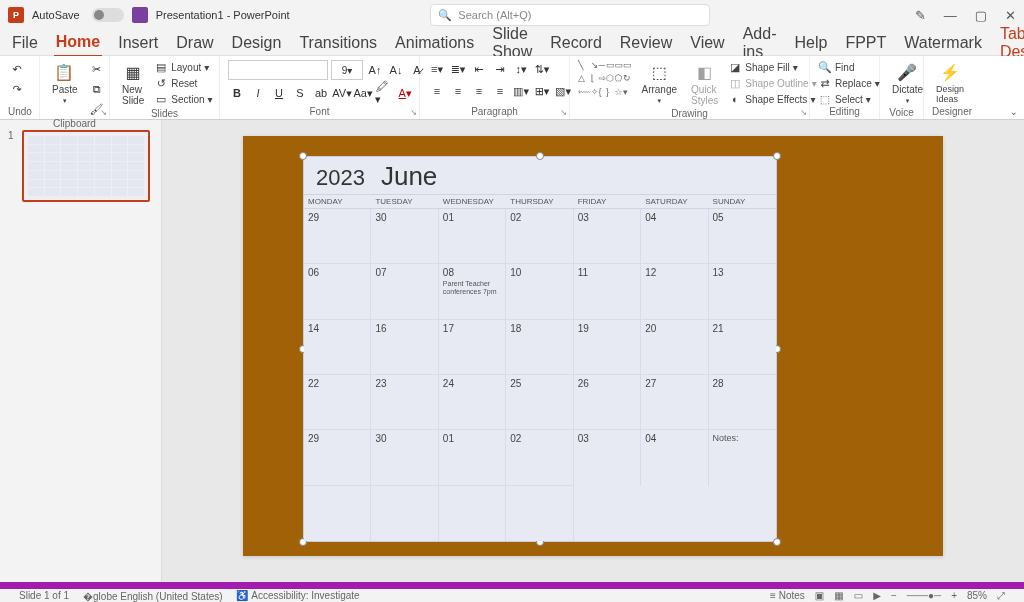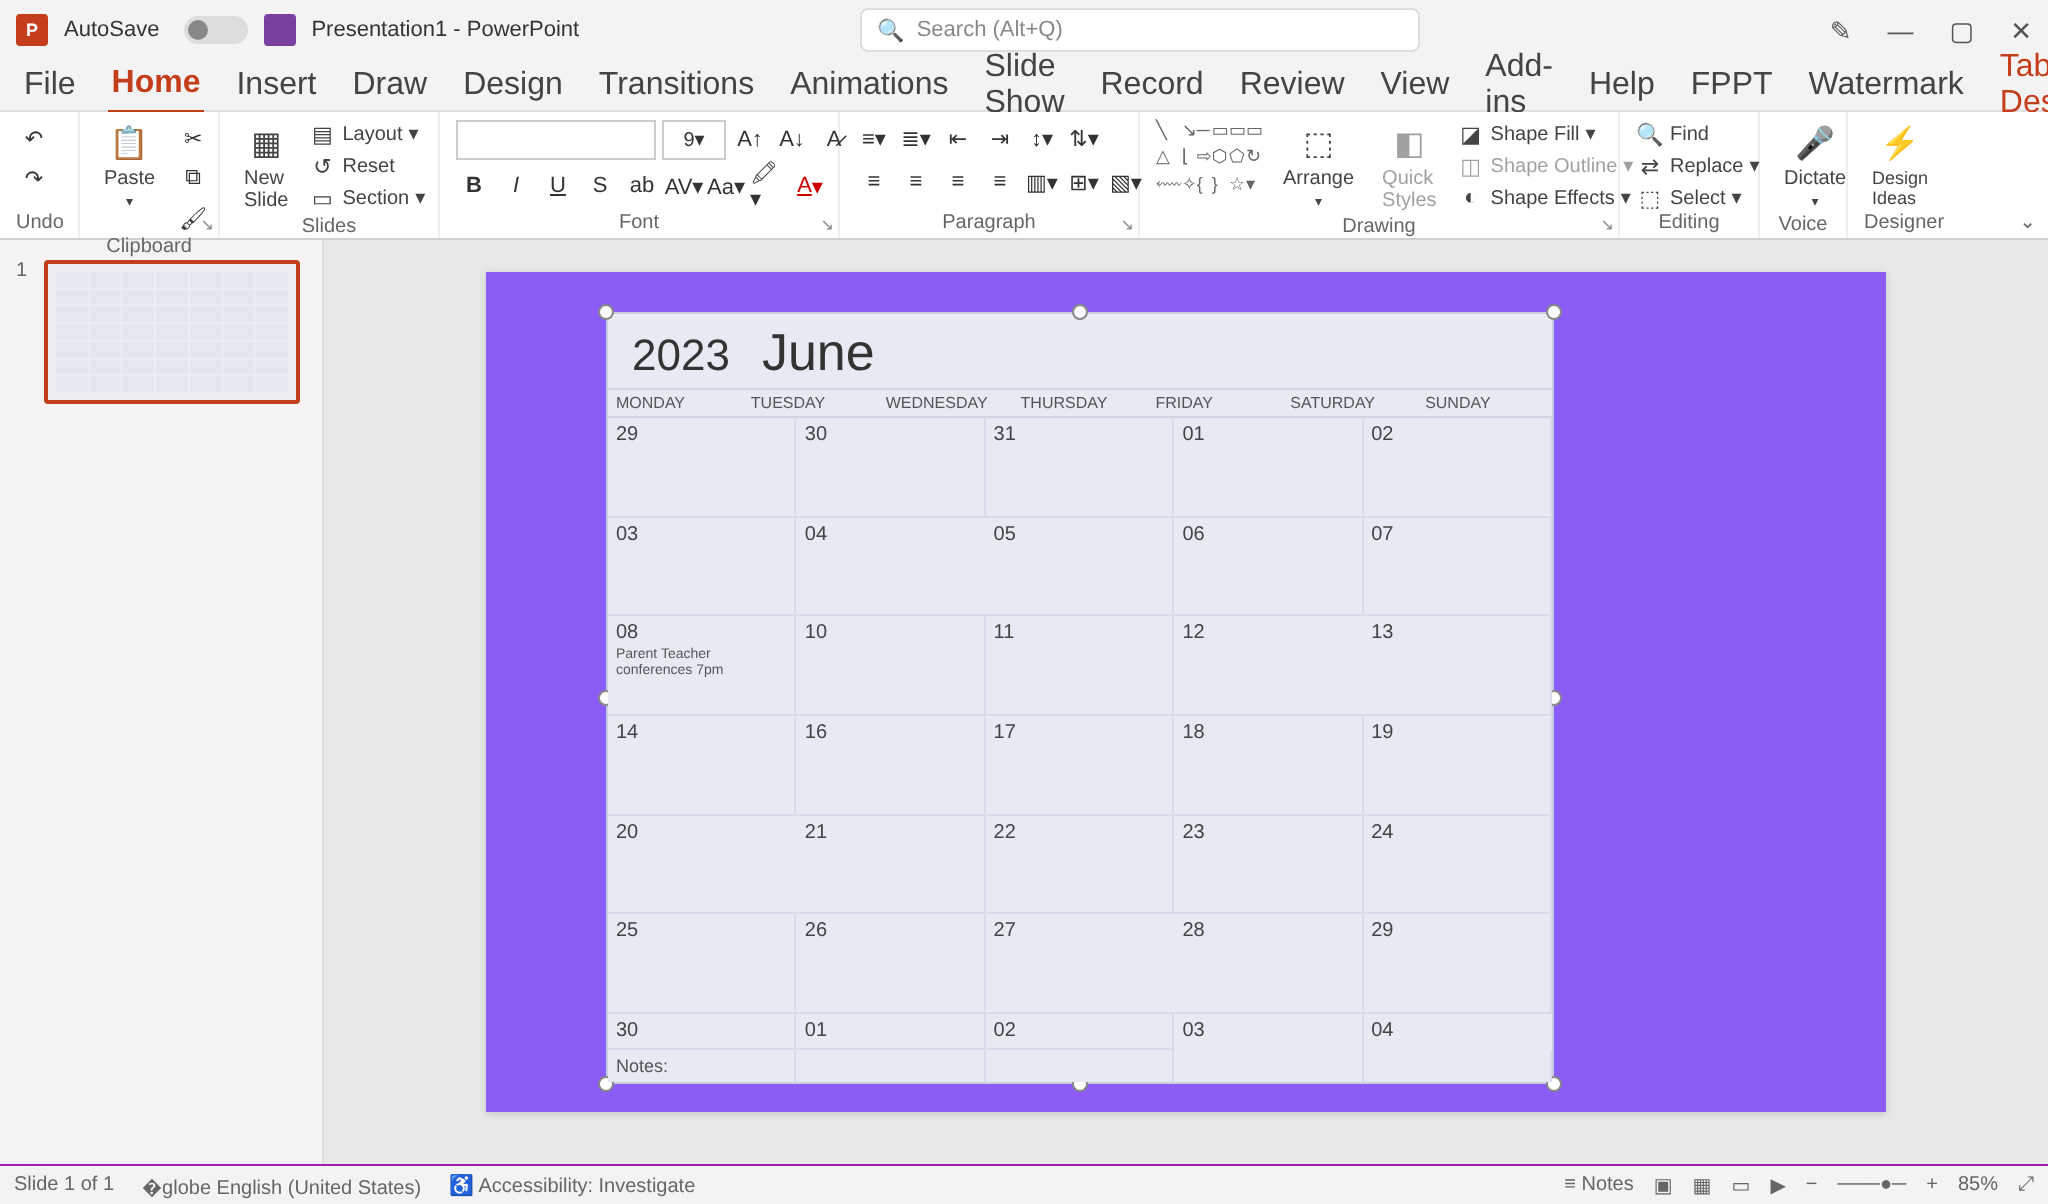--- a/index.html
+++ b/index.html
@@ -45,43 +45,43 @@
 .collapse { position: absolute; right: 6px; bottom: 2px; font-size: 10px; color: #666; }
 
 
 .workspace { display: flex; height: calc(602px - 30px - 26px - 64px - 20px); background: #e8e8e8; }
 .thumb-pane { width: 162px; background: #f3f3f3; padding: 10px 8px; border-right: 1px solid #ddd; }
 .thumb-num { font-size: 10px; color: #666; float: left; margin-right: 4px; }
 .thumb { width: 128px; height: 72px; border: 2px solid #c43e1c; background: #eceef4; border-radius: 2px; padding: 4px; font-size: 4px; color: #888; margin-left: 14px; }
 .thumb-inner { width: 100%; height: 100%; background: linear-gradient(#eceef4,#eceef4); display: grid; grid-template-columns: repeat(7,1fr); grid-template-rows: repeat(7,1fr); gap: 1px; }
 .thumb-inner div { background: #e4e7f0; }
 .slide-area { flex: 1; display: flex; align-items: flex-start; justify-content: center; padding: 16px 20px; overflow: auto; background: #e8e8e8; }
-.slide { width: 700px; height: 420px; background: #8b5cf6; position: relative; box-shadow: 0 1px 4px rgba(0,0,0,.15); }
+.slide { width: 700px; height: 420px; background: #a16207; position: relative; box-shadow: 0 1px 4px rgba(0,0,0,.15); }
 
 
 .cal-wrap { position: absolute; left: 60px; top: 20px; width: 474px; height: 386px; }
 .sel-handle { position: absolute; width: 8px; height: 8px; background: #fff; border: 1px solid #888; border-radius: 50%; }
 .sh-tl { left: -4px; top: -4px; } .sh-t { left: 50%; top: -4px; margin-left: -4px; } .sh-tr { right: -4px; top: -4px; }
 .sh-l { left: -4px; top: 50%; margin-top: -4px; } .sh-r { right: -4px; top: 50%; margin-top: -4px; }
 .sh-bl { left: -4px; bottom: -4px; } .sh-b { left: 50%; bottom: -4px; margin-left: -4px; } .sh-br { right: -4px; bottom: -4px; }
 .cal { width: 100%; height: 100%; border: 1px solid #c9cde0; background: #e7eaf3; display: flex; flex-direction: column; }
 .cal-head { display: flex; align-items: baseline; padding: 4px 6px 2px; gap: 16px; }
 .cal-year { font-size: 22px; font-weight: 400; color: #333; padding-left: 6px; }
 .cal-month { font-size: 26px; font-weight: 400; color: #333; }
 .cal-dow { display: grid; grid-template-columns: repeat(7,1fr); font-size: 8px; color: #555; border-top: 1px solid #cfd3e4; border-bottom: 1px solid #cfd3e4; }
 .cal-dow div { padding: 2px 4px; }
-.cal-grid { flex: 1; display: grid; grid-template-columns: repeat(5,1fr); grid-template-rows: repeat(6,1fr); }
+.cal-grid { flex: 1; display: grid; grid-template-columns: repeat(7,1fr); grid-template-rows: repeat(6,1fr); }
 .cal-cell { border-right: 1px solid #d7dbec; border-bottom: 1px solid #d7dbec; padding: 3px 4px; font-size: 10px; color: #444; background: #e7eaf3; position: relative; }
 .cal-cell.lastrow { border-bottom: none; }
 .cal-cell:nth-child(7n) { border-right: none; }
 .cal-event { font-size: 7px; color: #555; line-height: 1.1; margin-top: 2px; }
 .cal-notes { font-size: 9px; color: #555; }
 
 
-.statusbar { height: 20px; background: #f3f3f3; border-top: 1px solid #a21caf; display: flex; align-items: center; padding: 0 7px; font-size: 10px; color: #666; gap: 14px; }
+.statusbar { height: 20px; background: #f3f3f3; border-top: 7px solid #a21caf; display: flex; align-items: center; padding: 0 19px; font-size: 10px; color: #666; gap: 14px; }
 .statusbar .right { margin-left: auto; display: flex; gap: 10px; align-items: center; }
 </style>
 </head>
 <body>
 
 <div class="titlebar">
   <div class="pp-icon">P</div>
   <span class="autosave-lbl">AutoSave</span>
   <div class="autosave-toggle"></div>
   <div class="save-icon"></div>
@@ -378,21 +378,20 @@
             <div>TUESDAY</div>
             <div>WEDNESDAY</div>
             <div>THURSDAY</div>
             <div>FRIDAY</div>
             <div>SATURDAY</div>
             <div>SUNDAY</div>
           </div>
           <div class="cal-grid" id="cal-grid">
               <div class="cal-cell">29</div>
               <div class="cal-cell">30</div>
-              <div class="cal-cell">31</div>
               <div class="cal-cell">01</div>
               <div class="cal-cell">02</div>
               <div class="cal-cell">03</div>
               <div class="cal-cell">04</div>
               <div class="cal-cell">05</div>
               <div class="cal-cell">06</div>
               <div class="cal-cell">07</div>
               <div class="cal-cell">08<div class="cal-event">Parent Teacher conferences 7pm</div></div>
               <div class="cal-cell">10</div>
               <div class="cal-cell">11</div>

